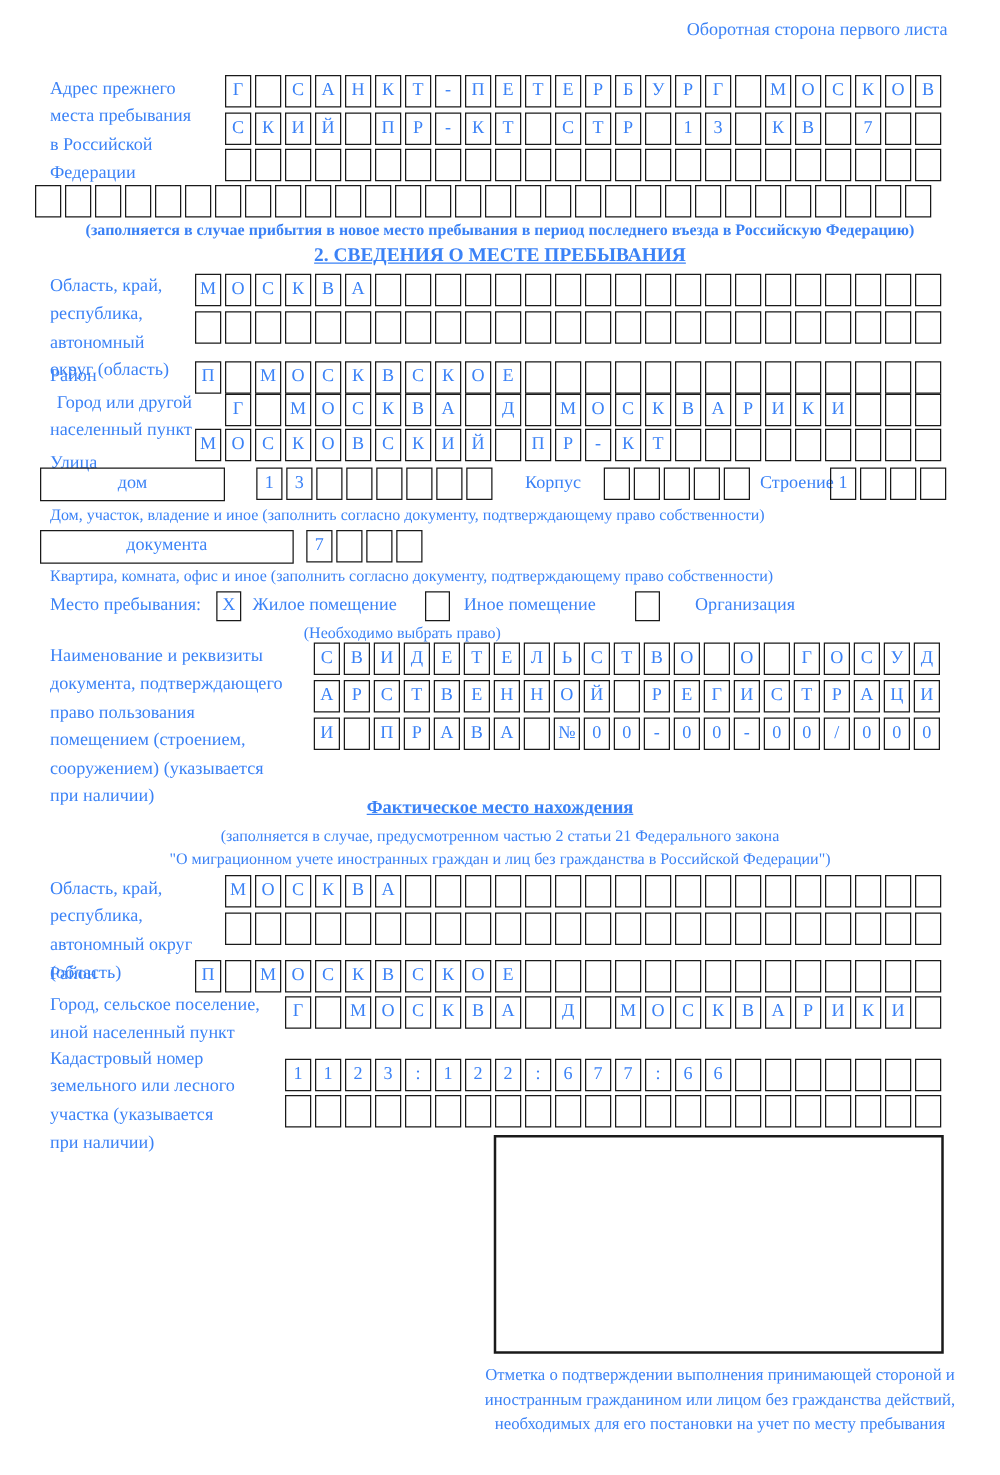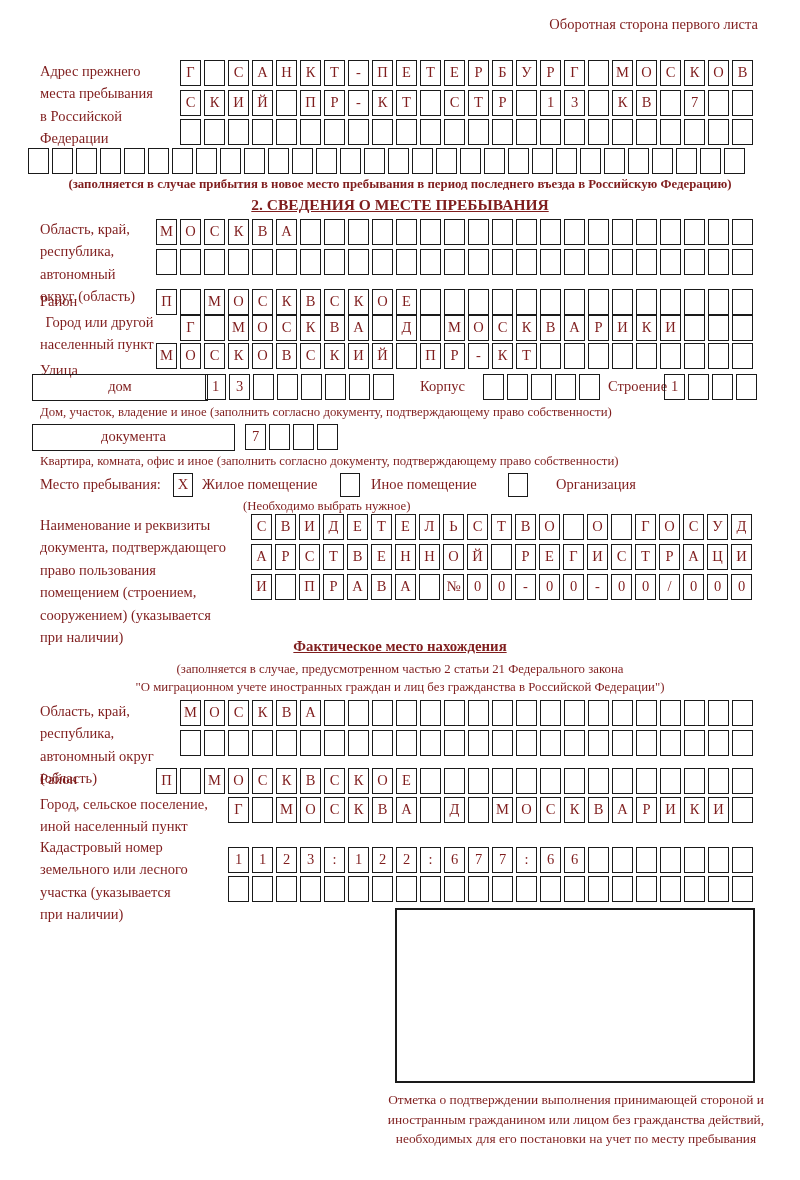--- a/index.html
+++ b/index.html
@@ -1,18 +1,18 @@
 <!DOCTYPE html>
 <html><head>
 <meta charset="utf-8">
 <style>
   html,body { margin:0; padding:0; background:#fff; }
   .page {
     position:relative; width:800px; height:1180px; background:#ffffff;
-    font-family:"Liberation Serif", serif; color:#7f1d1d;
+    font-family:"Liberation Serif", serif; color:#3b82f6;
   }
   .cellrow { position:absolute; display:flex; gap:3px; }
   .cell {
     flex:0 0 21px; width:21px; height:26px; box-sizing:border-box;
     border:1.9px solid #1a1a1a; text-align:center;
     font-size:14.5px; line-height:22px; overflow:hidden;
   }
   .label { position:absolute; font-size:14.5px; line-height:22.4px; white-space:pre-line; }
   .inline-label { position:absolute; font-size:14.5px; white-space:nowrap; }
   .note { position:absolute; font-size:12.8px; white-space:nowrap; }
@@ -293,21 +293,21 @@
       <span class="cell"></span>
       <span class="cell"></span>
       <span class="cell"></span>
       <span class="cell"></span>
       <span class="cell"></span>
       <span class="cell"></span>
       <span class="cell"></span>
       <span class="cell"></span>
     </div>
 
-  <div class="wide-box" style="left:32px; top:374px; width:176px;">дом</div>
+  <div class="wide-box" style="left:32px; top:374px; width:148px;">дом</div>
   <div class="cellrow" style="left:205px; top:374px;">
       <span class="cell">1</span>
       <span class="cell">3</span>
       <span class="cell"></span>
       <span class="cell"></span>
       <span class="cell"></span>
       <span class="cell"></span>
       <span class="cell"></span>
       <span class="cell"></span>
     </div>
@@ -337,21 +337,21 @@
     </div>
   <div class="note" style="left:40px; top:454px;">Квартира, комната, офис и иное (заполнить согласно документу, подтверждающему право собственности)</div>
 
   <div class="inline-label" style="left:40px; top:476px;">Место пребывания:</div>
   <div class="checkbox" style="left:173px; top:473px;">X</div>
   <div class="inline-label" style="left:202px; top:476px;">Жилое помещение</div>
   <div class="checkbox" style="left:340px; top:473px;"></div>
   <div class="inline-label" style="left:371px; top:476px;">Иное помещение</div>
   <div class="checkbox" style="left:508px; top:473px;"></div>
   <div class="inline-label" style="left:556px; top:476px;">Организация</div>
-  <div class="note" style="left:243px; top:499px;">(Необходимо выбрать нужное)</div>
+  <div class="note" style="left:243px; top:499px;">(Необходимо выбрать право)</div>
 
   <div class="label" style="left:40px; top:514px;">Наименование и реквизиты
 документа, подтверждающего
 право пользования
 помещением (строением,
 сооружением) (указывается
 при наличии)</div>
   <div class="cellrow" style="left:251px; top:514px;">
       <span class="cell">С</span>
       <span class="cell">В</span>

